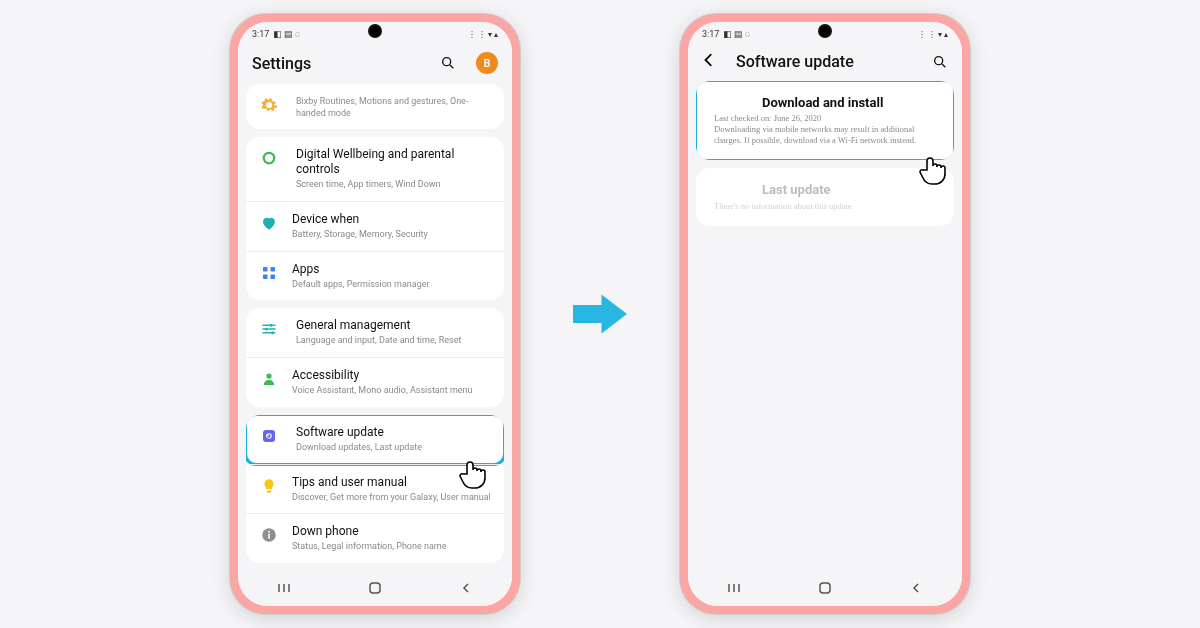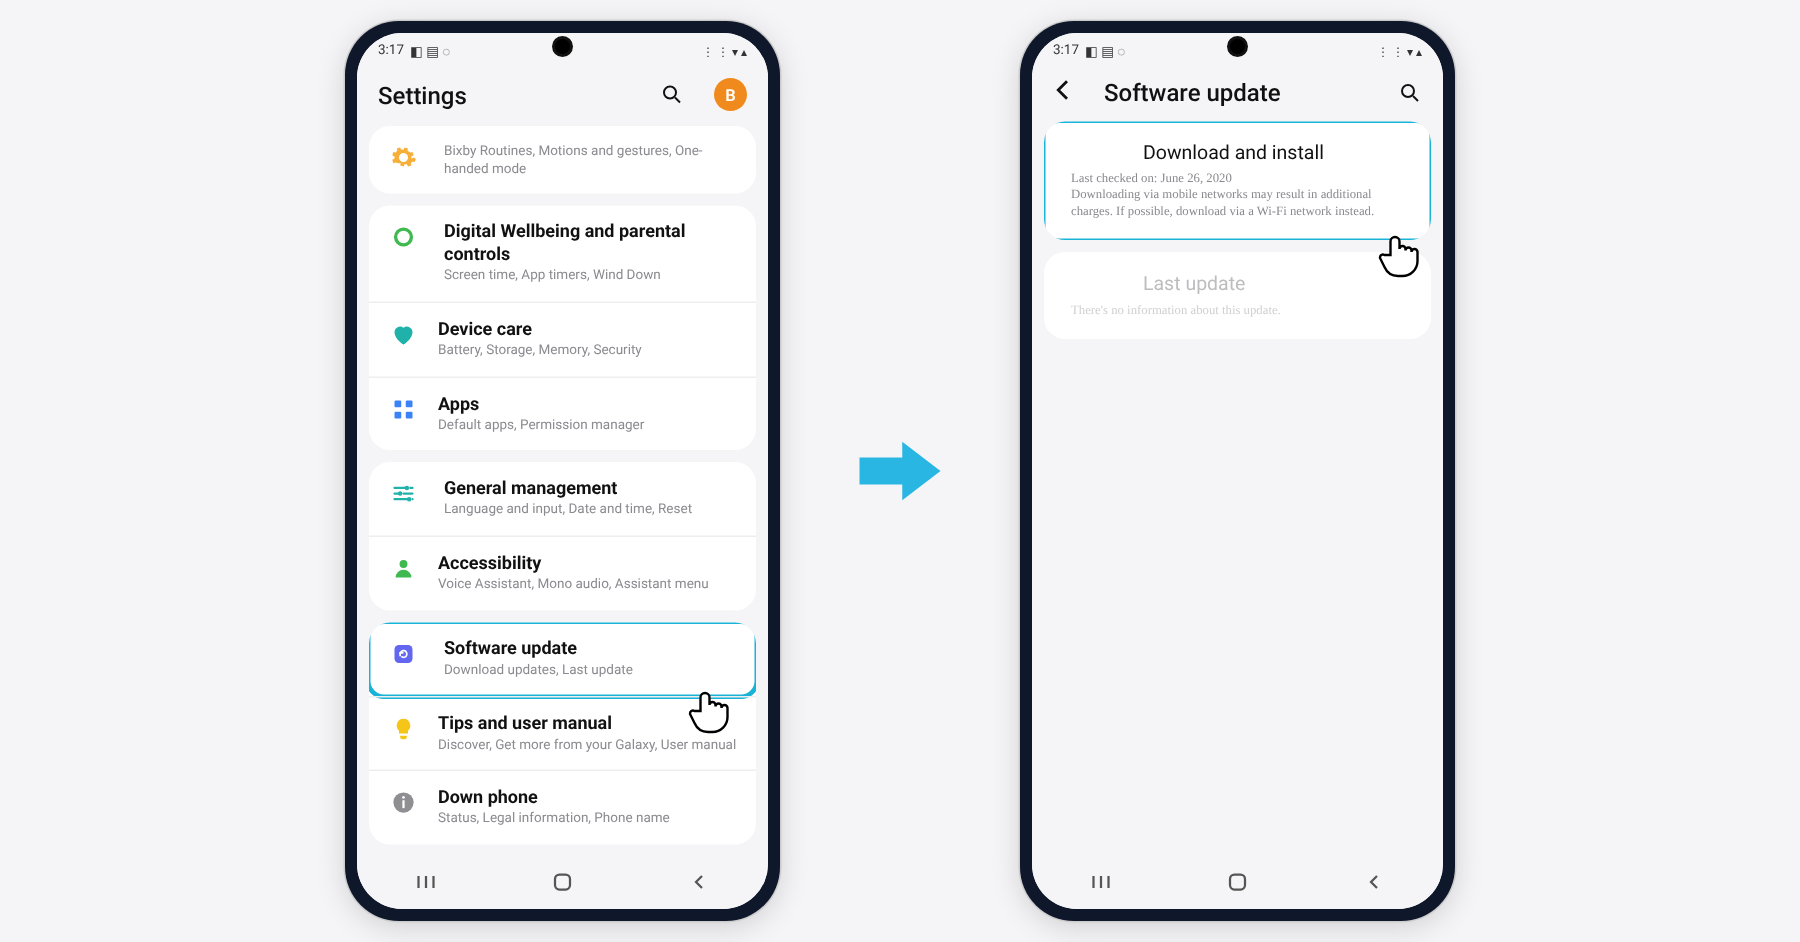--- a/index.html
+++ b/index.html
@@ -10,21 +10,21 @@
     font-family: -apple-system, "Segoe UI", Roboto, Arial, sans-serif;
     display: flex;
     align-items: center;
     justify-content: center;
     gap: 50px;
     position: relative;
   }
   .phone {
     width: 290px;
     height: 600px;
-    background: #0f172a;
+    background: #fca5a5;
     border-radius: 36px;
     padding: 8px;
     position: relative;
     box-shadow: 0 0 0 1px #ccc, 0 4px 20px rgba(0,0,0,.15);
   }
   .camera {
     position: absolute;
     top: 12px;
     left: 50%;
     transform: translateX(-50%);
@@ -91,25 +91,25 @@
     border-top:1px solid #eee;
     position:relative;
   }
   .row:first-child { border-top:none;gap:16px; }
   .row .ico-wrap {
     width:22px; height:22px;
     display:flex; align-items:center; justify-content:center;
     flex-shrink:0;
   }
   .row .txt { flex:1; min-width:0; }
-  .row .t1 { font-size:12px; font-weight:700; color:#111; line-height:1.25;}
+  .row .t1 { font-size:12px; font-weight:400; color:#111; line-height:1.25;}
   .row .t2 { font-size:9px; color:#8a8a8f; line-height:1.3; margin-top:2px;}
   .highlight { outline:3px solid #19b3d8; outline-offset:-1px; border-radius:10px;}
   .sw-row { padding: 14px 18px; }
-  .sw-row .t1 { font-size:13px; font-weight:400;padding-left:48px; }
+  .sw-row .t1 { font-size:13px; font-weight:700;padding-left:48px; }
   .sw-row .t2 { font-size:8.5px;font-family:Liberation Serif, serif; }
   .toggle {
     width:28px;height:16px;border-radius:10px;background:#3b82f6;
     position:relative; flex-shrink:0; align-self:center;
   }
   .toggle::after{
     content:"";position:absolute;right:1px;top:1px;width:14px;height:14px;
     border-radius:50%;background:#fff;
   }
   .dim .t1 { color:#bdbdbf; }
@@ -190,21 +190,21 @@
               <div class="t2">Screen time, App timers, Wind Down</div>
             </div>
           </div>
           <div class="row">
             <div class="ico-wrap i-teal">
               <svg viewBox="0 0 24 24" width="18" height="18" fill="currentColor">
                 <path d="M12 21s-8-5-8-11a5 5 0 0 1 8-4 5 5 0 0 1 8 4c0 6-8 11-8 11z"></path>
               </svg>
             </div>
             <div class="txt">
-              <div class="t1">Device care</div>
+              <div class="t1">Device when</div>
               <div class="t2">Battery, Storage, Memory, Security</div>
             </div>
           </div>
           <div class="row">
             <div class="ico-wrap i-blue">
               <svg viewBox="0 0 24 24" width="18" height="18" fill="currentColor">
                 <rect x="4" y="4" width="6" height="6" rx="1"></rect>
                 <rect x="14" y="4" width="6" height="6" rx="1"></rect>
                 <rect x="4" y="14" width="6" height="6" rx="1"></rect>
                 <rect x="14" y="14" width="6" height="6" rx="1"></rect>

